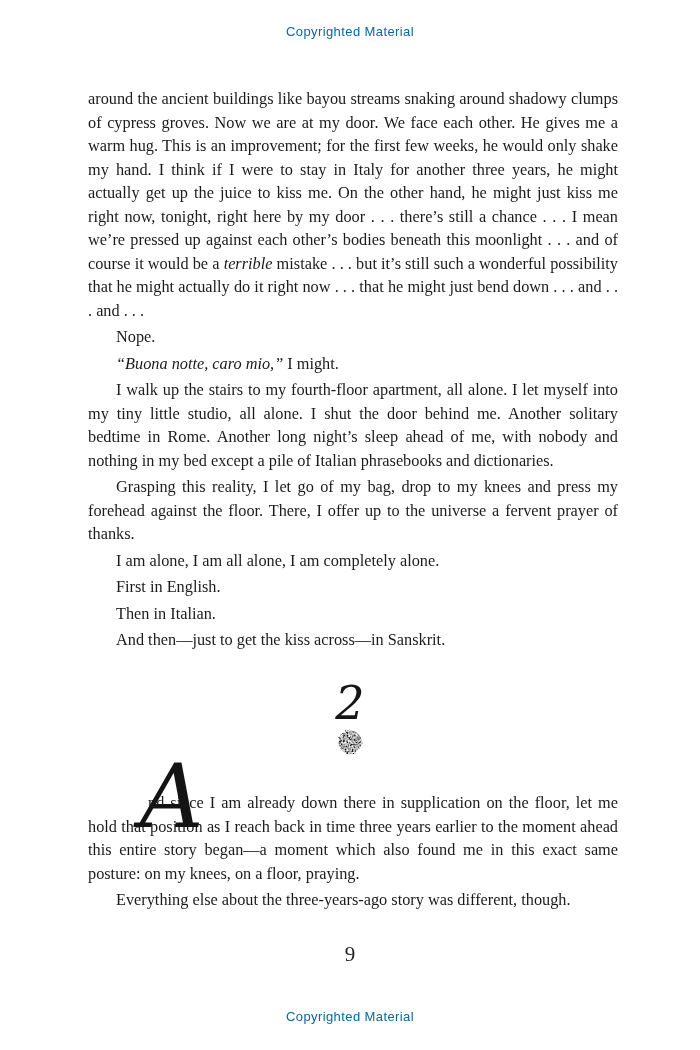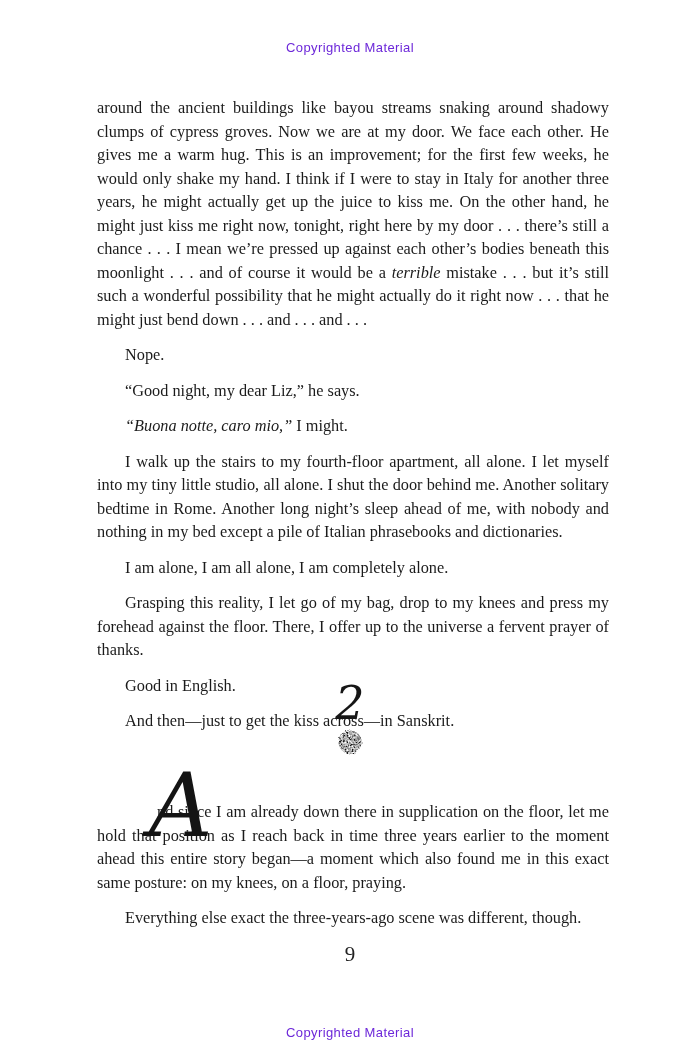--- a/index.html
+++ b/index.html
@@ -12,38 +12,37 @@
     font-family: "Liberation Serif", serif;
     color: #1b1b1b;
   }
   .copyright {
     position: absolute;
     left: 0; right: 0;
     text-align: center;
     font-family: "Liberation Sans", sans-serif;
     font-size: 13px;
     letter-spacing: 0.4px;
-    color: #6d28d9;
-    margin-top: 16px;
+    color: #0369a1;
   }
   .copyright-top    { top: 24px; }
   .copyright-bottom { top: 1009px; }
 
   .text-block {
     position: absolute;
     left: 85px;
     width: 536px;
     font-size: 16.3px;
     line-height: 23.5px;
     text-align: justify;
   }
   .text-block-1 { top: 84px; }
   .text-block-2 { top: 788px; }
 
-  .text-block p { margin: 12px; padding: 0; }
+  .text-block p { margin: 3px; padding: 0; }
   .text-block p.indent { text-indent: 28px; font-family: Liberation Serif, serif; }
   .italic { font-style: italic; }
 
   .chapter-head {
     position: absolute;
     left: 0; right: 0;
     top: 680px;
     text-align: center;
   }
   .chapter-number {
@@ -80,26 +79,26 @@
 </head>
 <body>
 
 <div class="page">
 
   <div class="copyright copyright-top">Copyrighted Material</div>
 
   <div class="text-block text-block-1">
       <p><span>around the ancient buildings like bayou streams snaking around shadowy clumps of cypress groves. Now we are at my door. We face each other. He gives me a warm hug. This is an improvement; for the first few weeks, he would only shake my hand. I think if I were to stay in Italy for another three years, he might actually get up the juice to kiss me. On the other hand, he might just kiss me right now, tonight, right here by my door . . . there’s still a chance . . . I mean we’re pressed up against each other’s bodies beneath this moonlight . . . and of course it would be a </span><span class="italic">terrible</span><span> mistake . . . but it’s still such a wonderful possibility that he might actually do it right now . . . that he might just bend down . . . and . . . and . . .</span></p>
       <p class="indent"><span>Nope.</span></p>
-      <p class="indent"><span>“Good night, my dear Liz,” he says.</span></p>
       <p class="indent"><span class="italic">“Buona notte, caro mio,”</span><span> I might.</span></p>
       <p class="indent"><span>I walk up the stairs to my fourth-floor apartment, all alone. I let myself into my tiny little studio, all alone. I shut the door behind me. Another solitary bedtime in Rome. Another long night’s sleep ahead of me, with nobody and nothing in my bed except a pile of Italian phrasebooks and dictionaries.</span></p>
+      <p class="indent"><span>Grasping this reality, I let go of my bag, drop to my knees and press my forehead against the floor. There, I offer up to the universe a fervent prayer of thanks.</span></p>
       <p class="indent"><span>I am alone, I am all alone, I am completely alone.</span></p>
-      <p class="indent"><span>Grasping this reality, I let go of my bag, drop to my knees and press my forehead against the floor. There, I offer up to the universe a fervent prayer of thanks.</span></p>
-      <p class="indent"><span>Good in English.</span></p>
+      <p class="indent"><span>First in English.</span></p>
+      <p class="indent"><span>Then in Italian.</span></p>
       <p class="indent"><span>And then—just to get the kiss across—in Sanskrit.</span></p>
     </div>
 
   <div class="chapter-head">
     <div class="chapter-number">2</div>
     <div class="bead-wrap">
       <svg width="28" height="28" viewBox="0 0 28 28" aria-hidden="true">
         <defs>
           <filter id="beadF" x="-30%" y="-30%" width="160%" height="160%">
             <feTurbulence type="fractalNoise" baseFrequency="0.55" numOctaves="3" seed="8" result="n"></feTurbulence>
@@ -112,20 +111,20 @@
             </feMerge>
           </filter>
         </defs>
         <circle cx="14" cy="14" r="11.5" fill="#131313" filter="url(#beadF)"></circle>
       </svg>
     </div>
   </div>
 
   <div class="text-block text-block-2">
       <p class="has-dropcap"><span class="dropcap">A</span><span>nd since I am already down there in supplication on the floor, let me hold that position as I reach back in time three years earlier to the moment ahead this entire story began—a moment which also found me in this exact same posture: on my knees, on a floor, praying.</span></p>
-      <p class="indent"><span>Everything else exact the three-years-ago scene was different, though.</span></p>
+      <p class="indent"><span>Everything else about the three-years-ago story was different, though.</span></p>
     </div>
 
   <div class="page-number">9</div>
 
   <div class="copyright copyright-bottom">Copyrighted Material</div>
 
 </div>
 
 </body></html>

